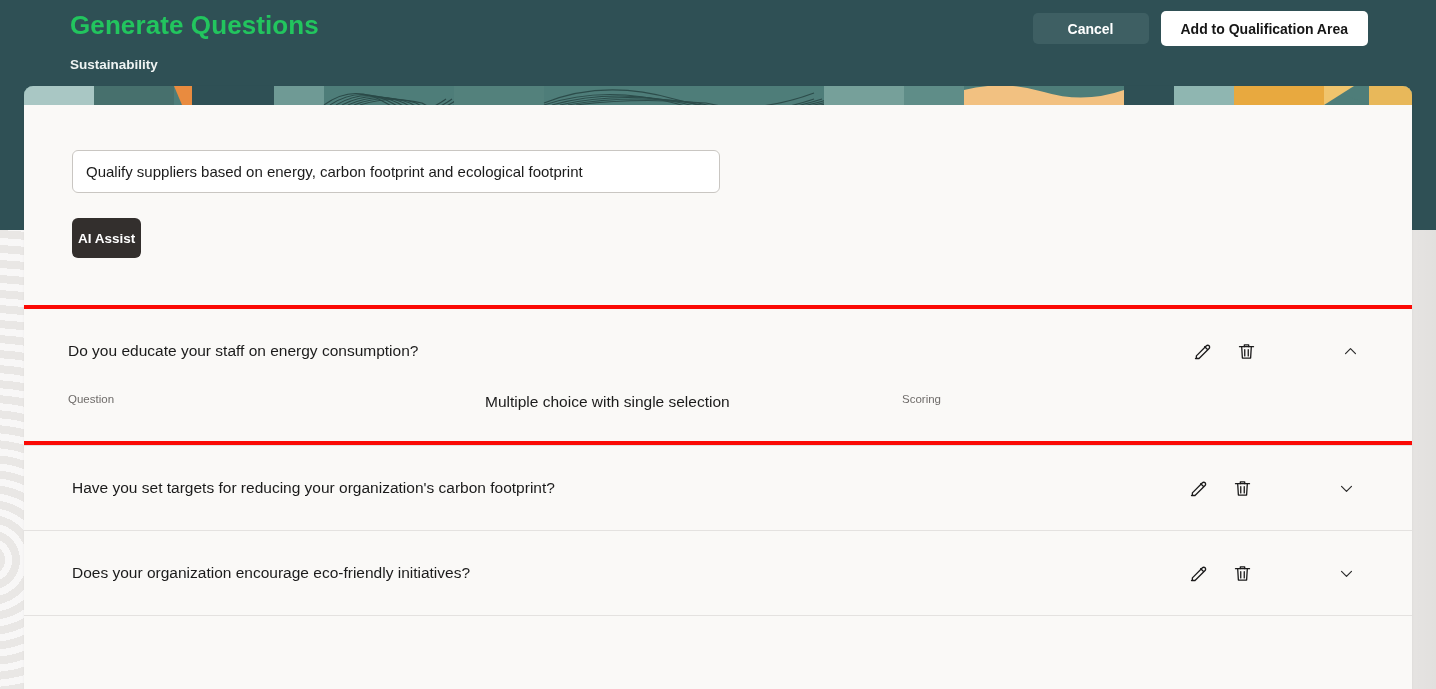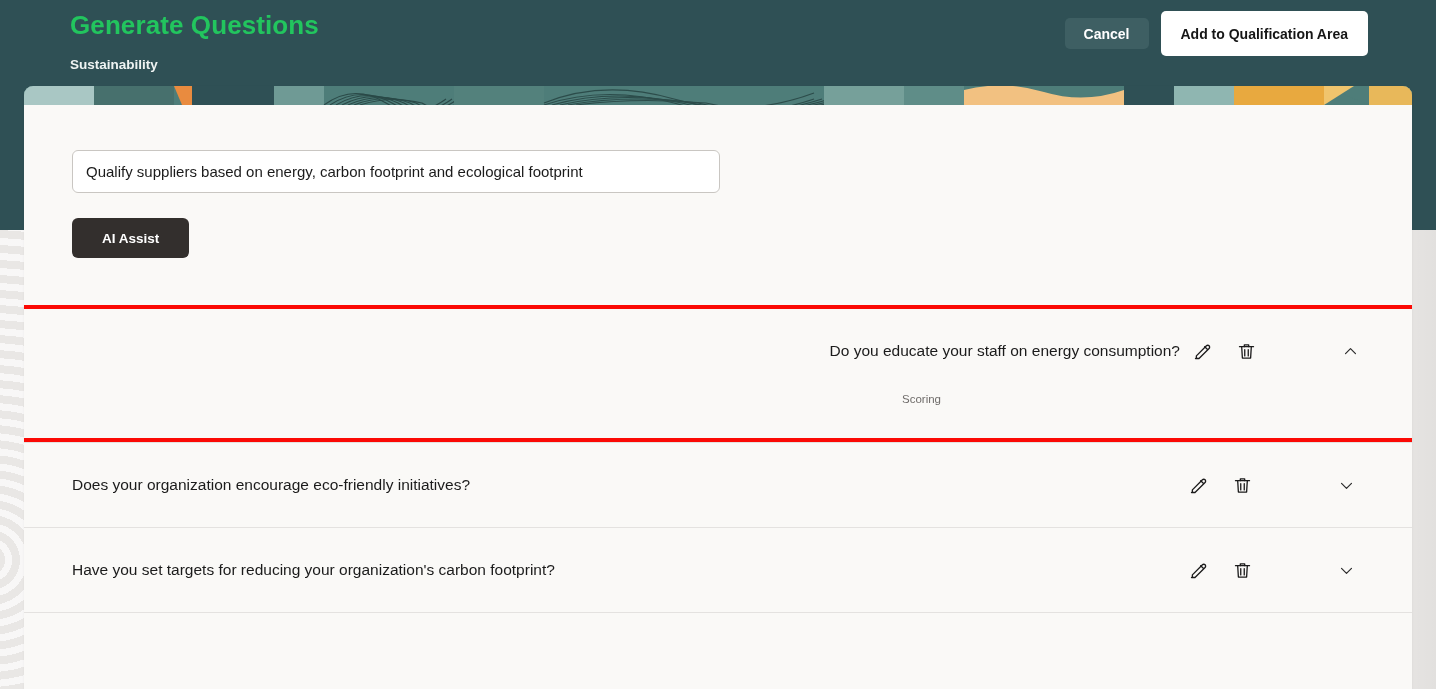--- a/index.html
+++ b/index.html
@@ -75,26 +75,26 @@
     font-family: "Liberation Sans", sans-serif;
     font-size: 14px;
     font-weight: bold;
     cursor: pointer;
     white-space: nowrap;
   }
   .btn-cancel {
     background: #3e5f63;
     color: #ffffff;
     height: 31px;
-    padding: 0 19px;
+    padding: 0 35px;
   }
   .btn-primary {
     background: #ffffff;
     color: #161616;
-    height: 45px;
+    height: 35px;
     padding: 0 20px;
   }
 
   
   .panel {
     position: absolute;
     left: 24px; top: 86px;
     width: 1388px;
     height: 603px;
     background: #faf9f7;
@@ -134,21 +134,21 @@
     font-family: "Liberation Sans", sans-serif;
     font-size: 15px;
     color: #1b1b1b;
     padding: 16px 13px;
     outline: none;
   }
   .btn-ai {
     position: absolute;
     left: 48px; top: 113px;
     height: 40px;
-    padding: 0 30px;
+    padding: 0 6px;
     background: #332f2d;
     color: #ffffff;
     border: none;
     border-radius: 6px;
     font-size: 13.5px;
     font-weight: bold;
     font-family: "Liberation Sans", sans-serif;
     cursor: pointer;
   }
 
@@ -171,21 +171,21 @@
     margin: 0 -4px;
     z-index: 5;
   }
   .row-head {
     position: relative;
     display: flex;
     align-items: center;
     height: 84px;
     padding: 0 44px 0 48px;
   }
-  .question-row.is-selected .row-head { padding-left: 44px; padding-right: 40px; text-align: right; }
+  .question-row.is-selected .row-head { padding-left: 44px; padding-right: 40px; }
   .question-text {
     font-size: 15.5px;
     color: #1b1b1b;
     flex: 1;
   }
   .row-icons {
     display: flex;
     align-items: center;
     gap: 0;
   }
@@ -302,25 +302,54 @@
             </button>
             <button class="icon-btn chevron" aria-label="collapse">
               <svg width="17" height="17" viewBox="0 0 24 24" fill="none" stroke="currentColor" stroke-width="1.7" stroke-linecap="round" stroke-linejoin="round">
                 <path d="M5 15l7-7 7 7"></path>
               </svg>
             </button>
           </div>
         </div>
         <div class="row-detail">
           <div class="detail-col">
+            <div class="detail-label">Question</div>
           </div>
           <div class="detail-col">
+            <div class="detail-value">Multiple choice with single selection</div>
           </div>
           <div class="detail-col">
             <div class="detail-label">Scoring</div>
+          </div>
+        </div>
+      </div>
+
+      <div class="question-row">
+        <div class="row-head">
+          <div class="question-text">Have you set targets for reducing your organization's carbon footprint?</div>
+          <div class="row-icons">
+            <button class="icon-btn" aria-label="edit">
+              <svg width="21" height="21" viewBox="0 0 24 24" fill="none" stroke="currentColor" stroke-width="1.5" stroke-linecap="round" stroke-linejoin="round">
+                <path d="M4 20h4L19.5 8.5a2.1 2.1 0 0 0-3-3L5 17v3z"></path>
+                <path d="M14.5 6.5l3 3"></path>
+              </svg>
+            </button>
+            <button class="icon-btn" aria-label="delete">
+              <svg width="21" height="21" viewBox="0 0 24 24" fill="none" stroke="currentColor" stroke-width="1.5" stroke-linecap="round" stroke-linejoin="round">
+                <path d="M4 6.5h16"></path>
+                <path d="M9.5 6.5V4.5h5v2"></path>
+                <path d="M6.5 6.5l.8 13h9.4l.8-13"></path>
+                <path d="M10 10v7M14 10v7"></path>
+              </svg>
+            </button>
+            <button class="icon-btn chevron" aria-label="expand">
+              <svg width="17" height="17" viewBox="0 0 24 24" fill="none" stroke="currentColor" stroke-width="1.7" stroke-linecap="round" stroke-linejoin="round">
+                <path d="M5 9l7 7 7-7"></path>
+              </svg>
+            </button>
           </div>
         </div>
       </div>
 
       <div class="question-row">
         <div class="row-head">
           <div class="question-text">Does your organization encourage eco-friendly initiatives?</div>
           <div class="row-icons">
             <button class="icon-btn" aria-label="edit">
               <svg width="21" height="21" viewBox="0 0 24 24" fill="none" stroke="currentColor" stroke-width="1.5" stroke-linecap="round" stroke-linejoin="round">
@@ -339,45 +368,18 @@
             <button class="icon-btn chevron" aria-label="expand">
               <svg width="17" height="17" viewBox="0 0 24 24" fill="none" stroke="currentColor" stroke-width="1.7" stroke-linecap="round" stroke-linejoin="round">
                 <path d="M5 9l7 7 7-7"></path>
               </svg>
             </button>
           </div>
         </div>
       </div>
 
       <div class="question-row">
-        <div class="row-head">
-          <div class="question-text">Have you set targets for reducing your organization's carbon footprint?</div>
-          <div class="row-icons">
-            <button class="icon-btn" aria-label="edit">
-              <svg width="21" height="21" viewBox="0 0 24 24" fill="none" stroke="currentColor" stroke-width="1.5" stroke-linecap="round" stroke-linejoin="round">
-                <path d="M4 20h4L19.5 8.5a2.1 2.1 0 0 0-3-3L5 17v3z"></path>
-                <path d="M14.5 6.5l3 3"></path>
-              </svg>
-            </button>
-            <button class="icon-btn" aria-label="delete">
-              <svg width="21" height="21" viewBox="0 0 24 24" fill="none" stroke="currentColor" stroke-width="1.5" stroke-linecap="round" stroke-linejoin="round">
-                <path d="M4 6.5h16"></path>
-                <path d="M9.5 6.5V4.5h5v2"></path>
-                <path d="M6.5 6.5l.8 13h9.4l.8-13"></path>
-                <path d="M10 10v7M14 10v7"></path>
-              </svg>
-            </button>
-            <button class="icon-btn chevron" aria-label="expand">
-              <svg width="17" height="17" viewBox="0 0 24 24" fill="none" stroke="currentColor" stroke-width="1.7" stroke-linecap="round" stroke-linejoin="round">
-                <path d="M5 9l7 7 7-7"></path>
-              </svg>
-            </button>
-          </div>
-        </div>
-      </div>
-
-      <div class="question-row">
         <div class="row-head"></div>
       </div>
 
     </div>
   </div>
 </div>
 
 </body></html>

